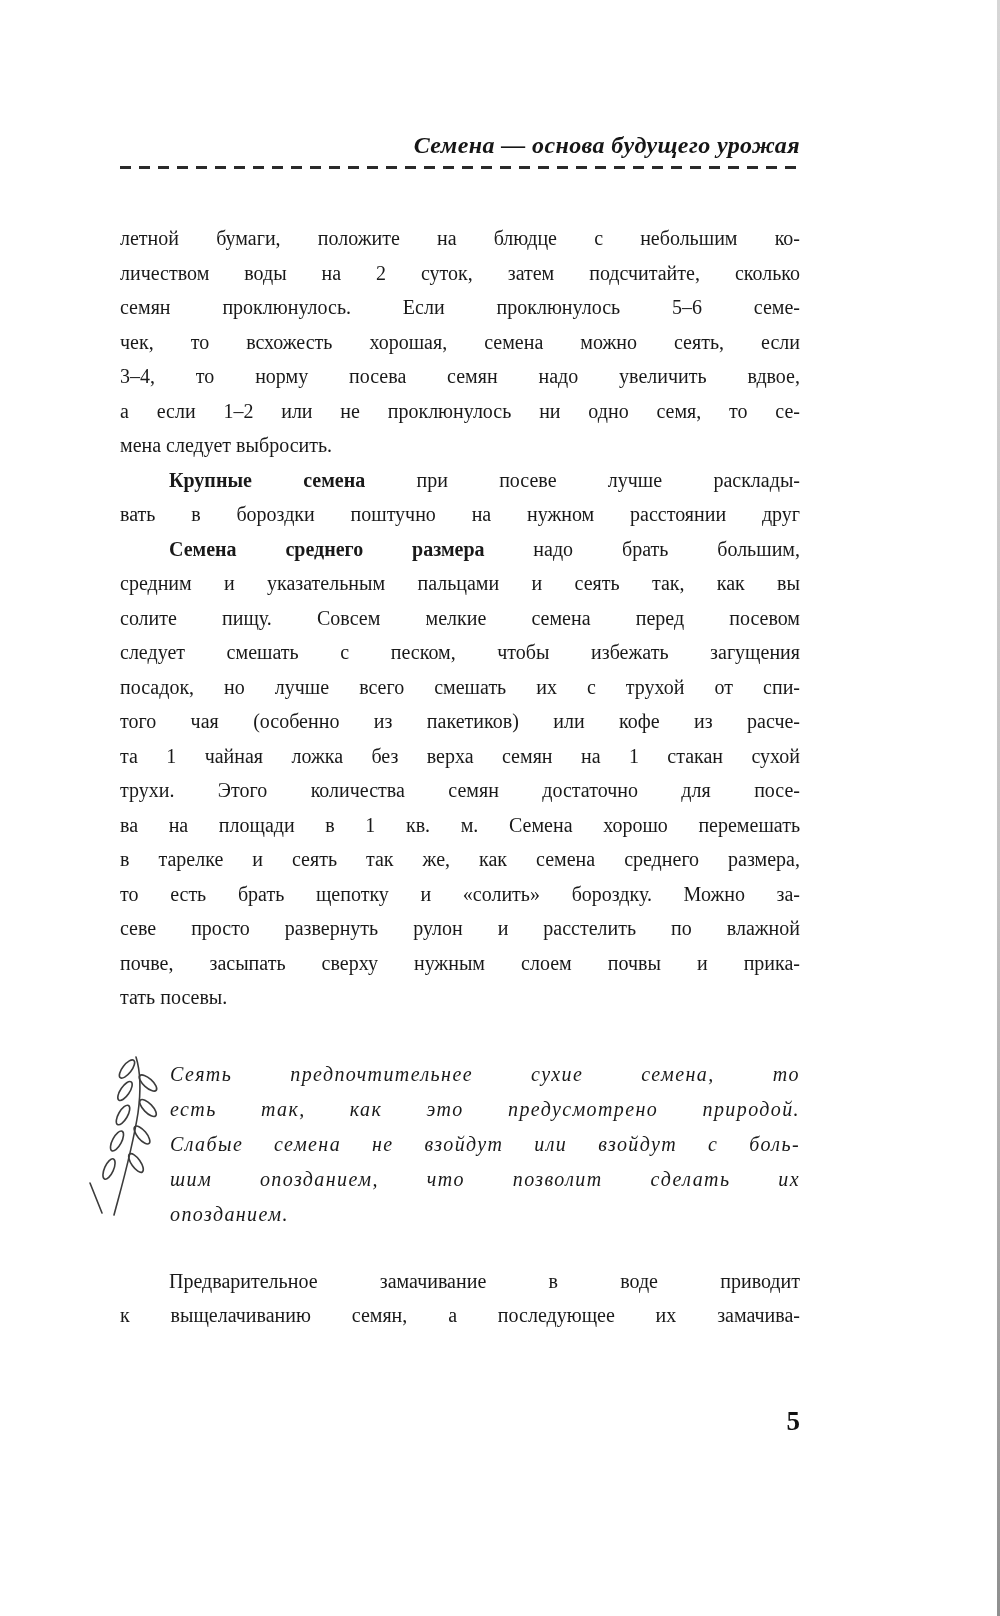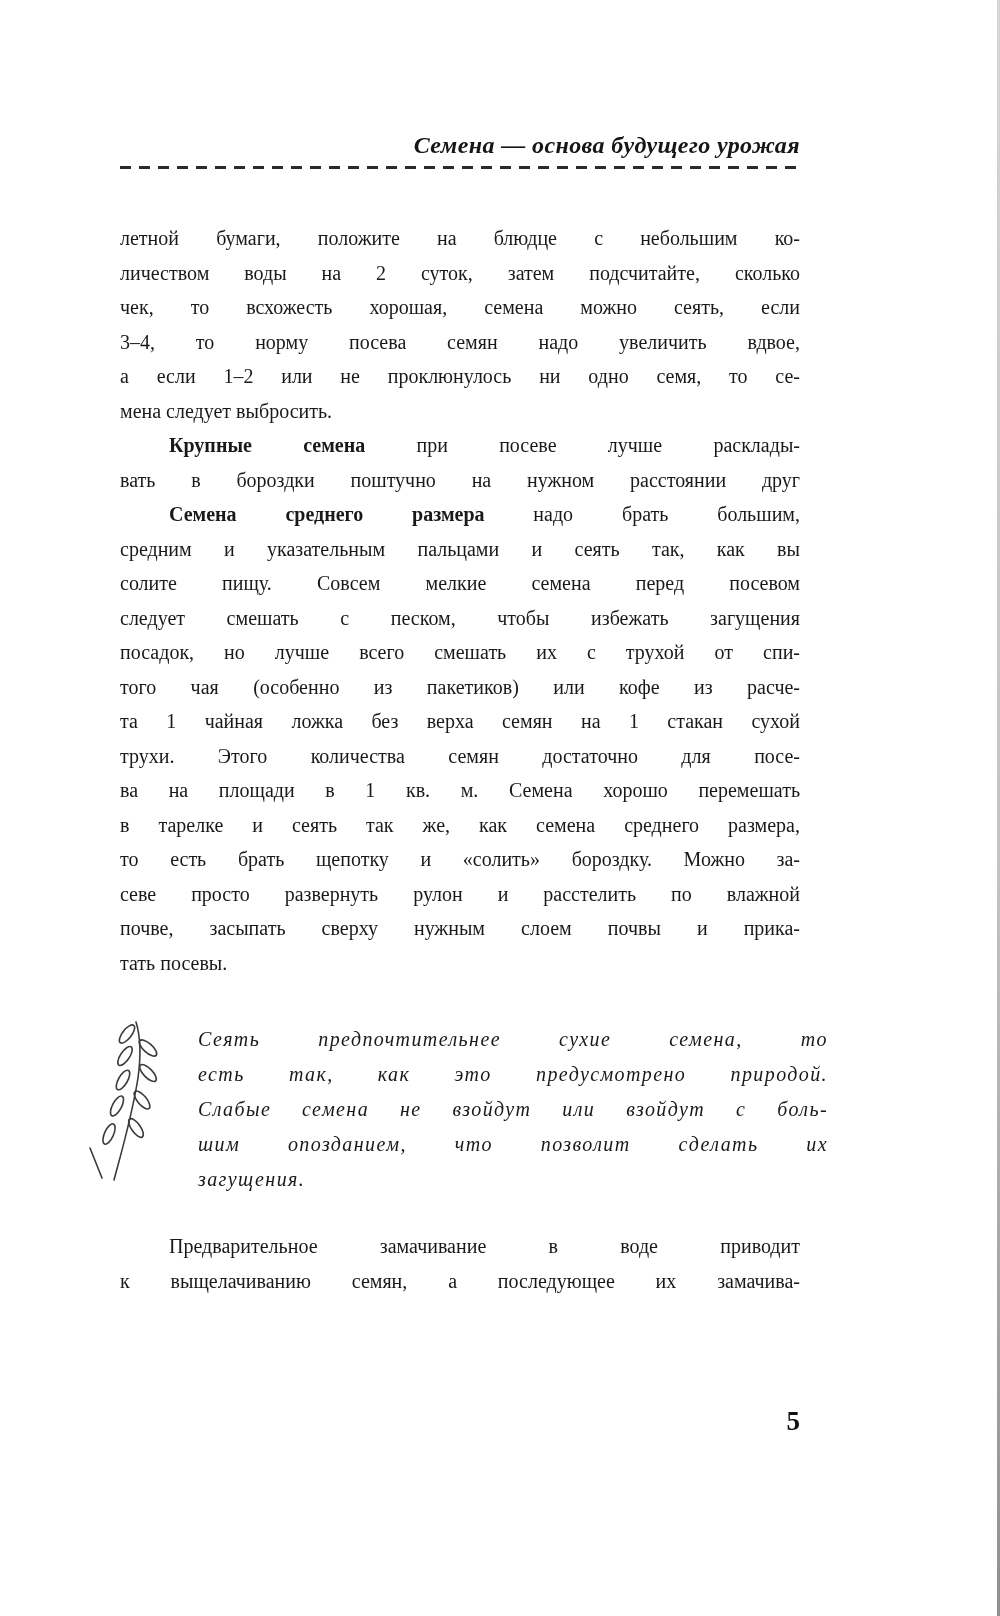--- a/index.html
+++ b/index.html
@@ -38,21 +38,21 @@
   .line.last { text-align-last: left; }
   .line.indent { padding-left: 49px; }
   .line b { font-weight: bold; }
 
   .quote-block {
     position: relative;
     margin: 42px 0 32px 0;
     min-height: 175px;
   }
   .quote-lines {
-    margin-left: 78px; width: 630px;
+    margin-left: 50px; width: 630px;
     font-style: italic; letter-spacing: 1.4px;
     line-height: 35px;
   }
   .branch {
     position: absolute; left: -38px; top: -6px;
     width: 86px; height: 172px; display: block;
   }
   .branch svg { display: block; }
 
   .page-number {
@@ -69,20 +69,21 @@
 
   <header class="running-head">
     <div class="header-title">Семена — основа будущего урожая</div>
     <div class="dashed-rule"></div>
   </header>
 
   <main class="text-block" id="content-blocks">
       <div class="paragraph">
         <div class="line">летной бумаги, положите на блюдце с небольшим ко-</div>
         <div class="line">личеством воды на 2 суток, затем подсчитайте, сколько</div>
+        <div class="line">семян проклюнулось. Если проклюнулось 5–6 семе-</div>
         <div class="line">чек, то всхожесть хорошая, семена можно сеять, если</div>
         <div class="line">3–4, то норму посева семян надо увеличить вдвое,</div>
         <div class="line">а если 1–2 или не проклюнулось ни одно семя, то се-</div>
         <div class="line last">мена следует выбросить.</div>
       </div>
       <div class="paragraph">
         <div class="line indent"><b>Крупные семена</b> при посеве лучше расклады-</div>
         <div class="line">вать в бороздки поштучно на нужном расстоянии друг</div>
       </div>
       <div class="paragraph">
@@ -117,21 +118,21 @@
           <ellipse cx="54" cy="112" rx="11" ry="4.5" transform="rotate(55 54 112)"></ellipse>
           <ellipse cx="27" cy="118" rx="11" ry="4.5" transform="rotate(-66 27 118)"></ellipse>
         </g>
       </svg>
     </span>
     <div class="quote-lines">
           <div class="line">Сеять предпочтительнее сухие семена, то</div>
           <div class="line">есть так, как это предусмотрено природой.</div>
           <div class="line">Слабые семена не взойдут или взойдут с боль-</div>
           <div class="line">шим опозданием, что позволит сделать их</div>
-          <div class="line last">загущения.</div>
+          <div class="line last">опозданием.</div>
         </div>
   </aside>
 <div class="paragraph">
         <div class="line indent">Предварительное замачивание в воде приводит</div>
         <div class="line">к выщелачиванию семян, а последующее их замачива-</div>
       </div>
     </main>
 
   <div class="page-number">5</div>
 

